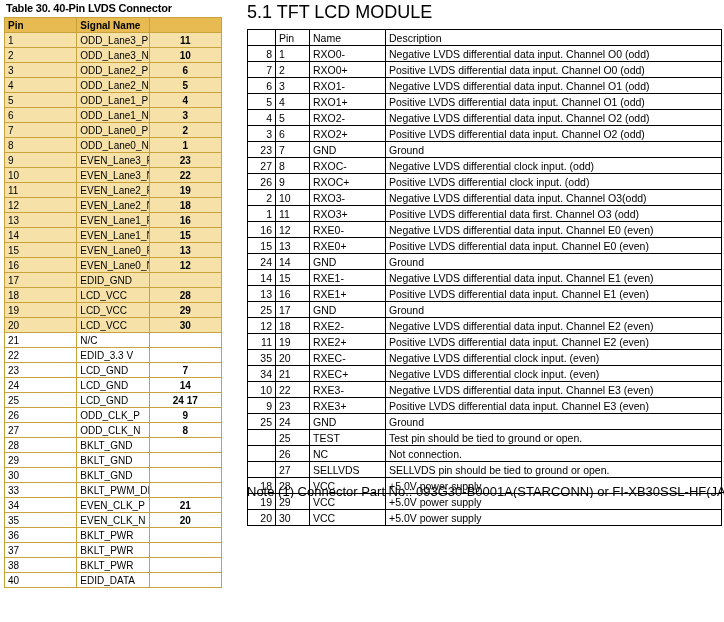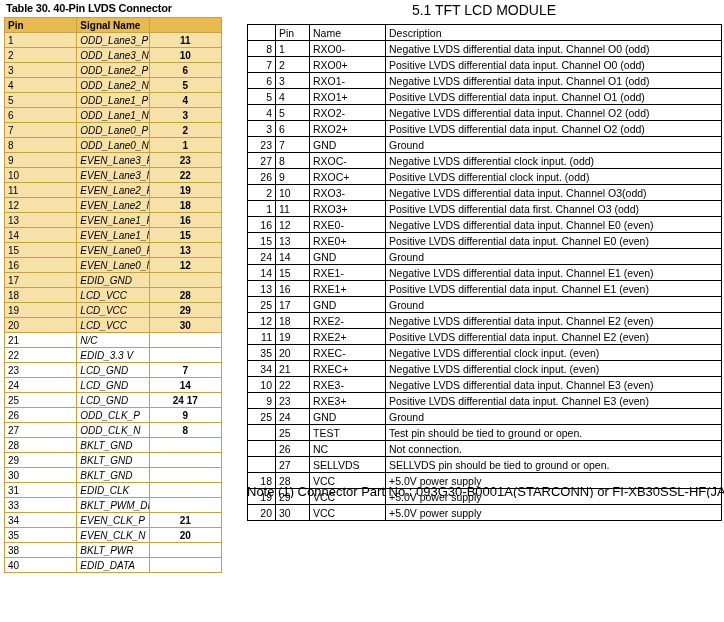--- a/index.html
+++ b/index.html
@@ -50,43 +50,41 @@
     text-align: left;
   }
   table.lvds td.pin {
     width: 26px;
     background: #f6e2a8;
     text-align: left;
   }
   table.lvds td.name {
     background: #f6e2a8;
     text-align: left;
-    font-style: italic;
   }
   table.lvds td.num {
     width: 42px;
     background: #f6e2a8;
     text-align: center;
     font-weight: bold;
   }
   table.lvds tr.plain td {
     background: #ffffff;
   }
   
   #right-panel {
     position: absolute;
     left: 247px;
     top: 0px;
     width: 474px;
   }
   #right-title {
-    font-size: 14px;
+    font-size: 18px;
     margin: 2px 0 6px 0;
     font-weight: normal;
-    text-align: center;
   }
   table.tft {
     border-collapse: collapse;
     table-layout: fixed;
     width: 474px;
   }
   table.tft th, table.tft td {
     border: 1px solid #000000;
     padding: 0 3px;
     height: 15px;
@@ -286,38 +284,43 @@
           <td class="pin">29</td>
           <td class="name">BKLT_GND</td>
           <td class="num"></td>
         </tr>
         <tr class="plain">
           <td class="pin">30</td>
           <td class="name">BKLT_GND</td>
           <td class="num"></td>
         </tr>
         <tr class="plain">
-          <td class="pin">31</td>
-          <td class="name">EDID_CLK</td>
-          <td class="num"></td>
-        </tr>
-        <tr class="plain">
           <td class="pin">33</td>
           <td class="name">BKLT_PWM_DIM</td>
           <td class="num"></td>
         </tr>
         <tr class="plain">
           <td class="pin">34</td>
           <td class="name">EVEN_CLK_P</td>
           <td class="num">21</td>
         </tr>
         <tr class="plain">
           <td class="pin">35</td>
           <td class="name">EVEN_CLK_N</td>
           <td class="num">20</td>
+        </tr>
+        <tr class="plain">
+          <td class="pin">36</td>
+          <td class="name">BKLT_PWR</td>
+          <td class="num"></td>
+        </tr>
+        <tr class="plain">
+          <td class="pin">37</td>
+          <td class="name">BKLT_PWR</td>
+          <td class="num"></td>
         </tr>
         <tr class="plain">
           <td class="pin">38</td>
           <td class="name">BKLT_PWR</td>
           <td class="num"></td>
         </tr>
         <tr class="plain">
           <td class="pin">40</td>
           <td class="name">EDID_DATA</td>
           <td class="num"></td>

